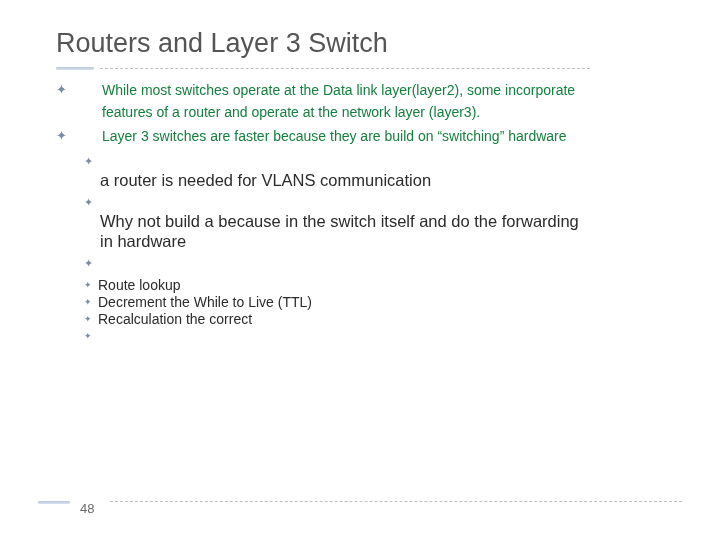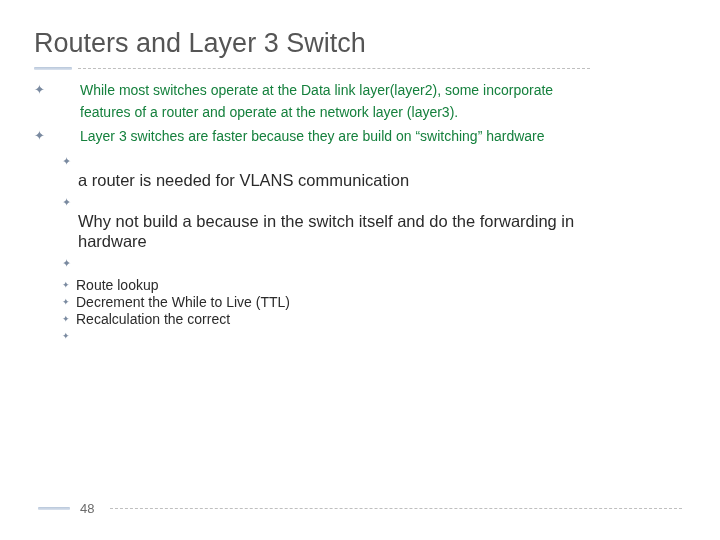--- a/index.html
+++ b/index.html
@@ -1,34 +1,34 @@
 <!DOCTYPE html>
 <html><head>
 <meta charset="utf-8">
 <style>
   * { margin: 0; padding: 0; box-sizing: border-box; }
   html, body { width: 720px; height: 540px; background: #fff; font-family: Arial, Helvetica, sans-serif; color: #333; }
-  .slide { width: 628px; height: 540px; padding: 28px 38px 20px 34px; position: relative; }
+  .slide { width: 628px; height: 540px; padding: 28px 38px 20px 56px; position: relative; }
   .title { font-size: 27px; color: #555; font-weight: 400; margin-bottom: 6px; }
   .divider-row { display: flex; align-items: center; margin-bottom: 8px; height: 6px; }
   .divider-accent { width: 38px; height: 3px; background: linear-gradient(to bottom, #b7c6da 0%, #dbe3ee 100%); border-radius: 1px; }
   .divider-dash { flex: 1; border: none; border-top: 1px dashed #bfbfbf; margin-left: 6px; }
   ul { list-style: none; }
   .lvl1 > li { display: flex; margin-bottom: 2px; }
   .lvl1 > li > .bullet { flex: 0 0 18px; font-size: 13px; line-height: 22px; color: #7a8aa0; }
   .lvl1 > li > .text { font-size: 14px; line-height: 22px; color: #15803d; margin-left: 28px; }
   .lvl2 { margin-top: 4px; margin-left: 28px; }
   .lvl2 > li { display: flex; margin-bottom: 2px; }
   .lvl2 > li > .bullet { flex: 0 0 16px; font-size: 11px; line-height: 20px; color: #7a8aa0; }
   .lvl2 > li > .text { font-size: 16.5px; line-height: 20px; color: #2b2b2b; margin-top: 19px; }
   .lvl3 { margin-top: 4px; margin-left: 28px; }
   .lvl3 > li { display: flex; margin-bottom: 0px; }
   .lvl3 > li > .bullet { flex: 0 0 14px; font-size: 9px; line-height: 17px; color: #7a8aa0; }
   .lvl3 > li > .text { font-size: 14px; line-height: 17px; color: #2b2b2b; }
-  .footer { position: absolute; left: 38px; bottom: 24px; display: flex; align-items: center; width: 644px; }
+  .footer { position: absolute; left: 38px; bottom: 24px; display: flex; width: 644px; }
   .footer .divider-accent { width: 32px; }
   .page-num { font-size: 13px; color: #6b6b6b; margin-left: 10px; margin-right: 10px; }
   .footer .divider-dash { flex: 1; }
   .glyph { font-family: Arial, sans-serif; }
 </style>
 </head>
 <body>
 
 <div class="slide">
   <h1 class="title">Routers and Layer 3 Switch</h1>

